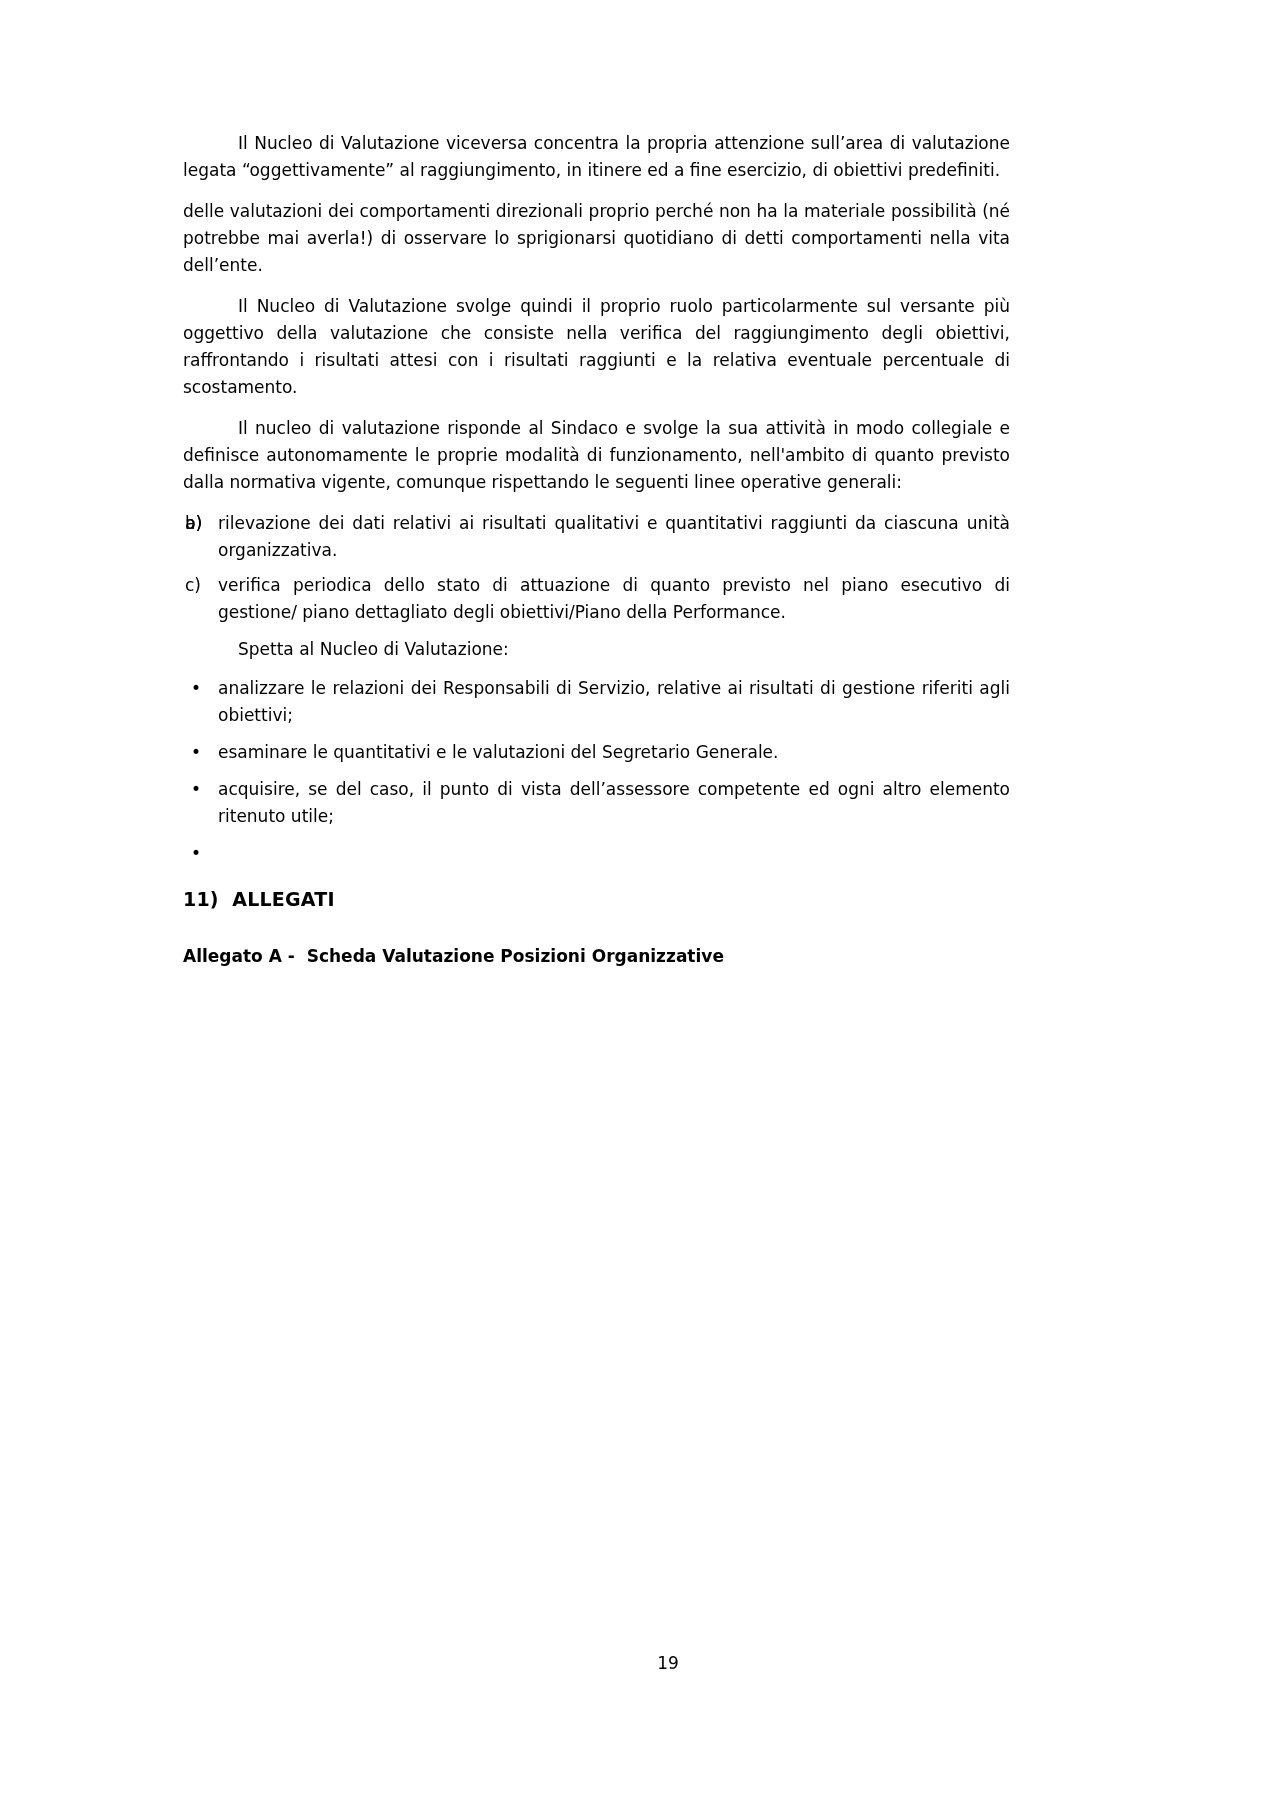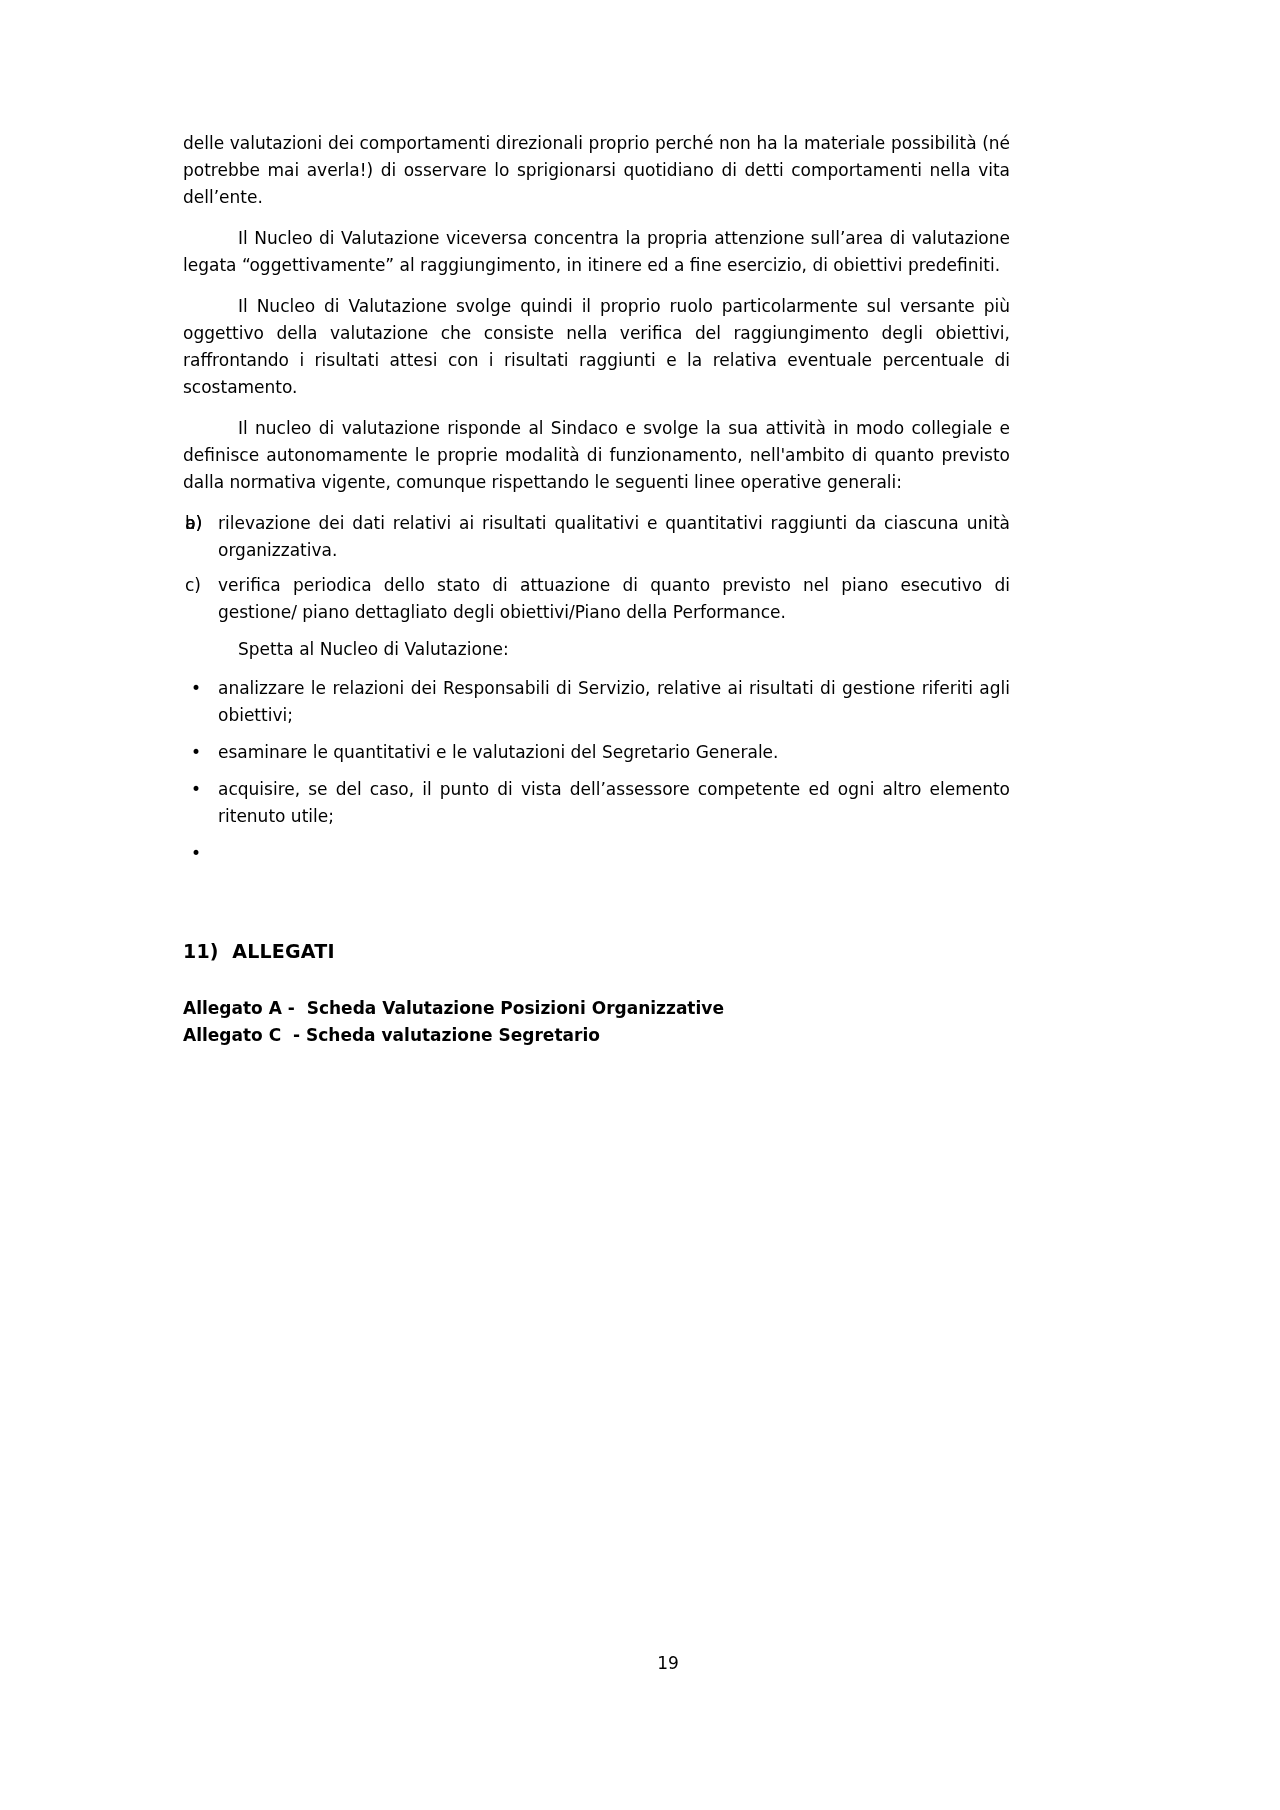--- a/index.html
+++ b/index.html
@@ -52,21 +52,21 @@
   .spetta {
     text-indent: 55px;
     margin: 10px 0 12px 0;
   }
   .list-block-letters {
     margin-bottom: 6px;
   }
   .section-heading {
     font-weight: bold;
     font-size: 19px;
-    margin-top: 108px;
+    margin-top: 56px;
     white-space: pre-wrap;
     letter-spacing: 0.2px;
   }
   .attachments {
     margin-top: 30px;
     font-weight: bold;
   }
   .attachment-line {
     white-space: pre-wrap;
   }
@@ -77,23 +77,23 @@
     width: 100%;
     text-align: center;
     transform: translateX(28px);
   }
 </style>
 </head>
 <body>
 
 <div class="content">
 
+  <p class="para indent">Il Nucleo di Valutazione viceversa concentra la propria attenzione sull’area di valutazione legata “oggettivamente” al raggiungimento, in itinere ed a fine esercizio, di obiettivi predefiniti.</p>
+
   <p class="para">delle valutazioni dei comportamenti direzionali proprio perché non ha la materiale possibilità (né potrebbe mai averla!) di osservare lo sprigionarsi quotidiano di detti comportamenti nella vita dell’ente.</p>
-
-  <p class="para indent">Il Nucleo di Valutazione viceversa concentra la propria attenzione sull’area di valutazione legata “oggettivamente” al raggiungimento, in itinere ed a fine esercizio, di obiettivi predefiniti.</p>
 
   <p class="para indent">Il Nucleo di Valutazione svolge quindi il proprio ruolo particolarmente sul versante più oggettivo della valutazione che consiste nella verifica del raggiungimento degli obiettivi, raffrontando i risultati attesi con i risultati raggiunti e la relativa eventuale percentuale di scostamento.</p>
 
   <p class="para indent">Il nucleo di valutazione risponde al Sindaco e svolge la sua attività in modo collegiale e definisce autonomamente le proprie modalità di funzionamento, nell'ambito di quanto previsto dalla normativa vigente, comunque rispettando le seguenti linee operative generali:</p>
 
   <div class="list-block-letters">
     <div class="lettered-item">
       <span class="marker">a)</span>
     </div>
     <div class="lettered-item">
@@ -123,18 +123,17 @@
     </div>
     <div class="bullet-item">
       <span class="marker">•</span>
     </div>
   </div>
 
   <div class="section-heading">11)  ALLEGATI</div>
 
   <div class="attachments">
     <div class="attachment-line">Allegato A -  Scheda Valutazione Posizioni Organizzative</div>
-    <div class="attachment-line">Allegato C  - Scheda valutazione Segretario</div>
   </div>
 
 </div>
 
 <div class="page-number">19</div>
 
 </body></html>

